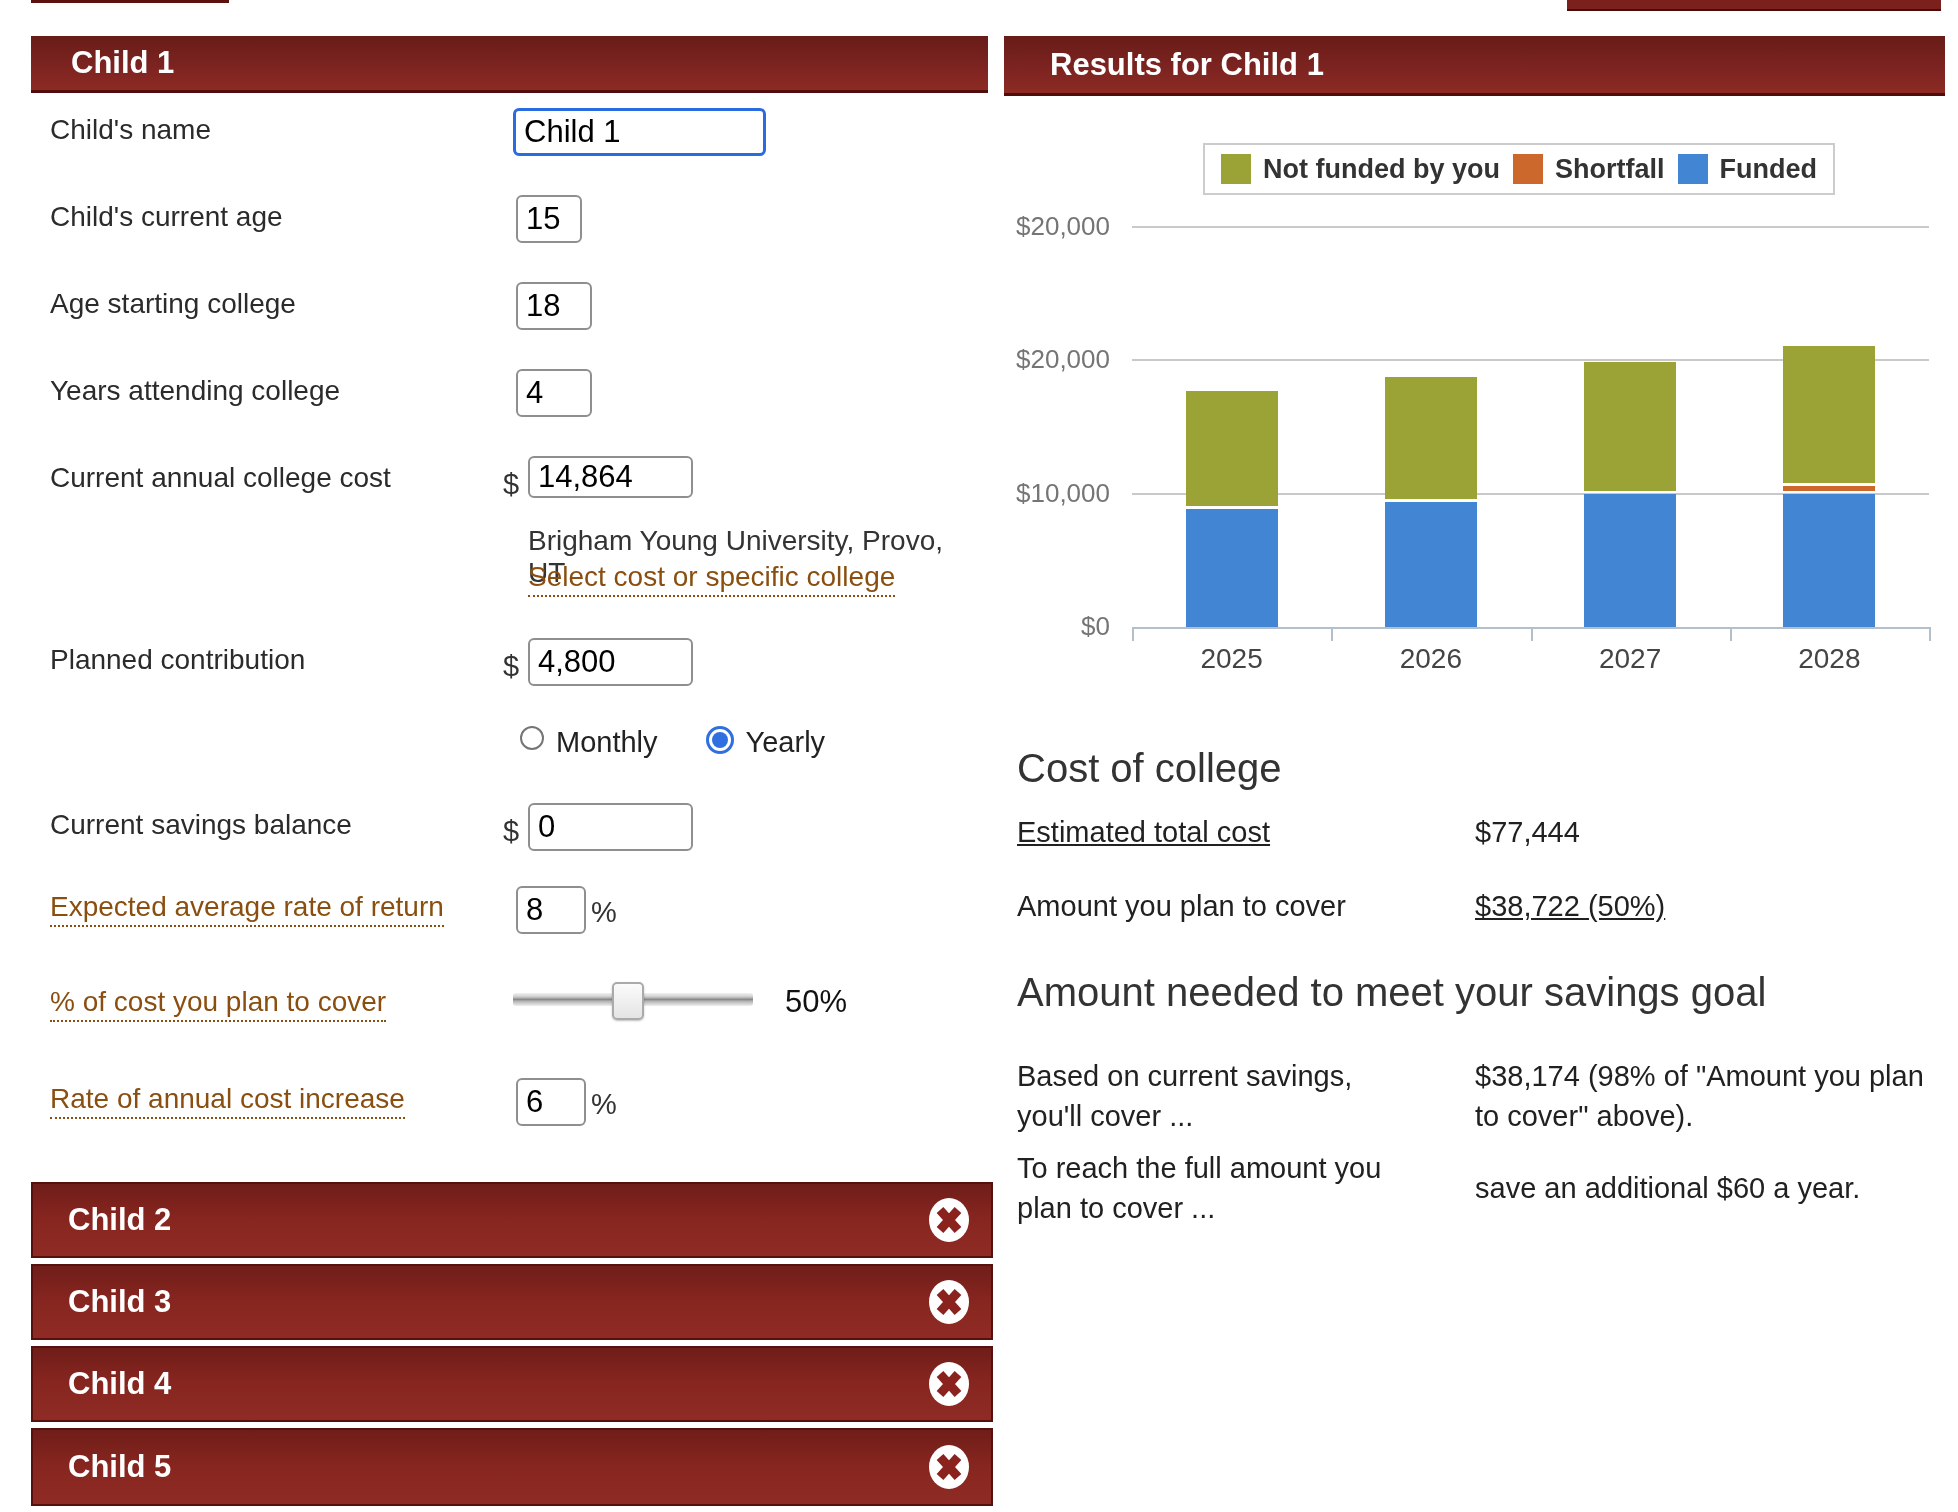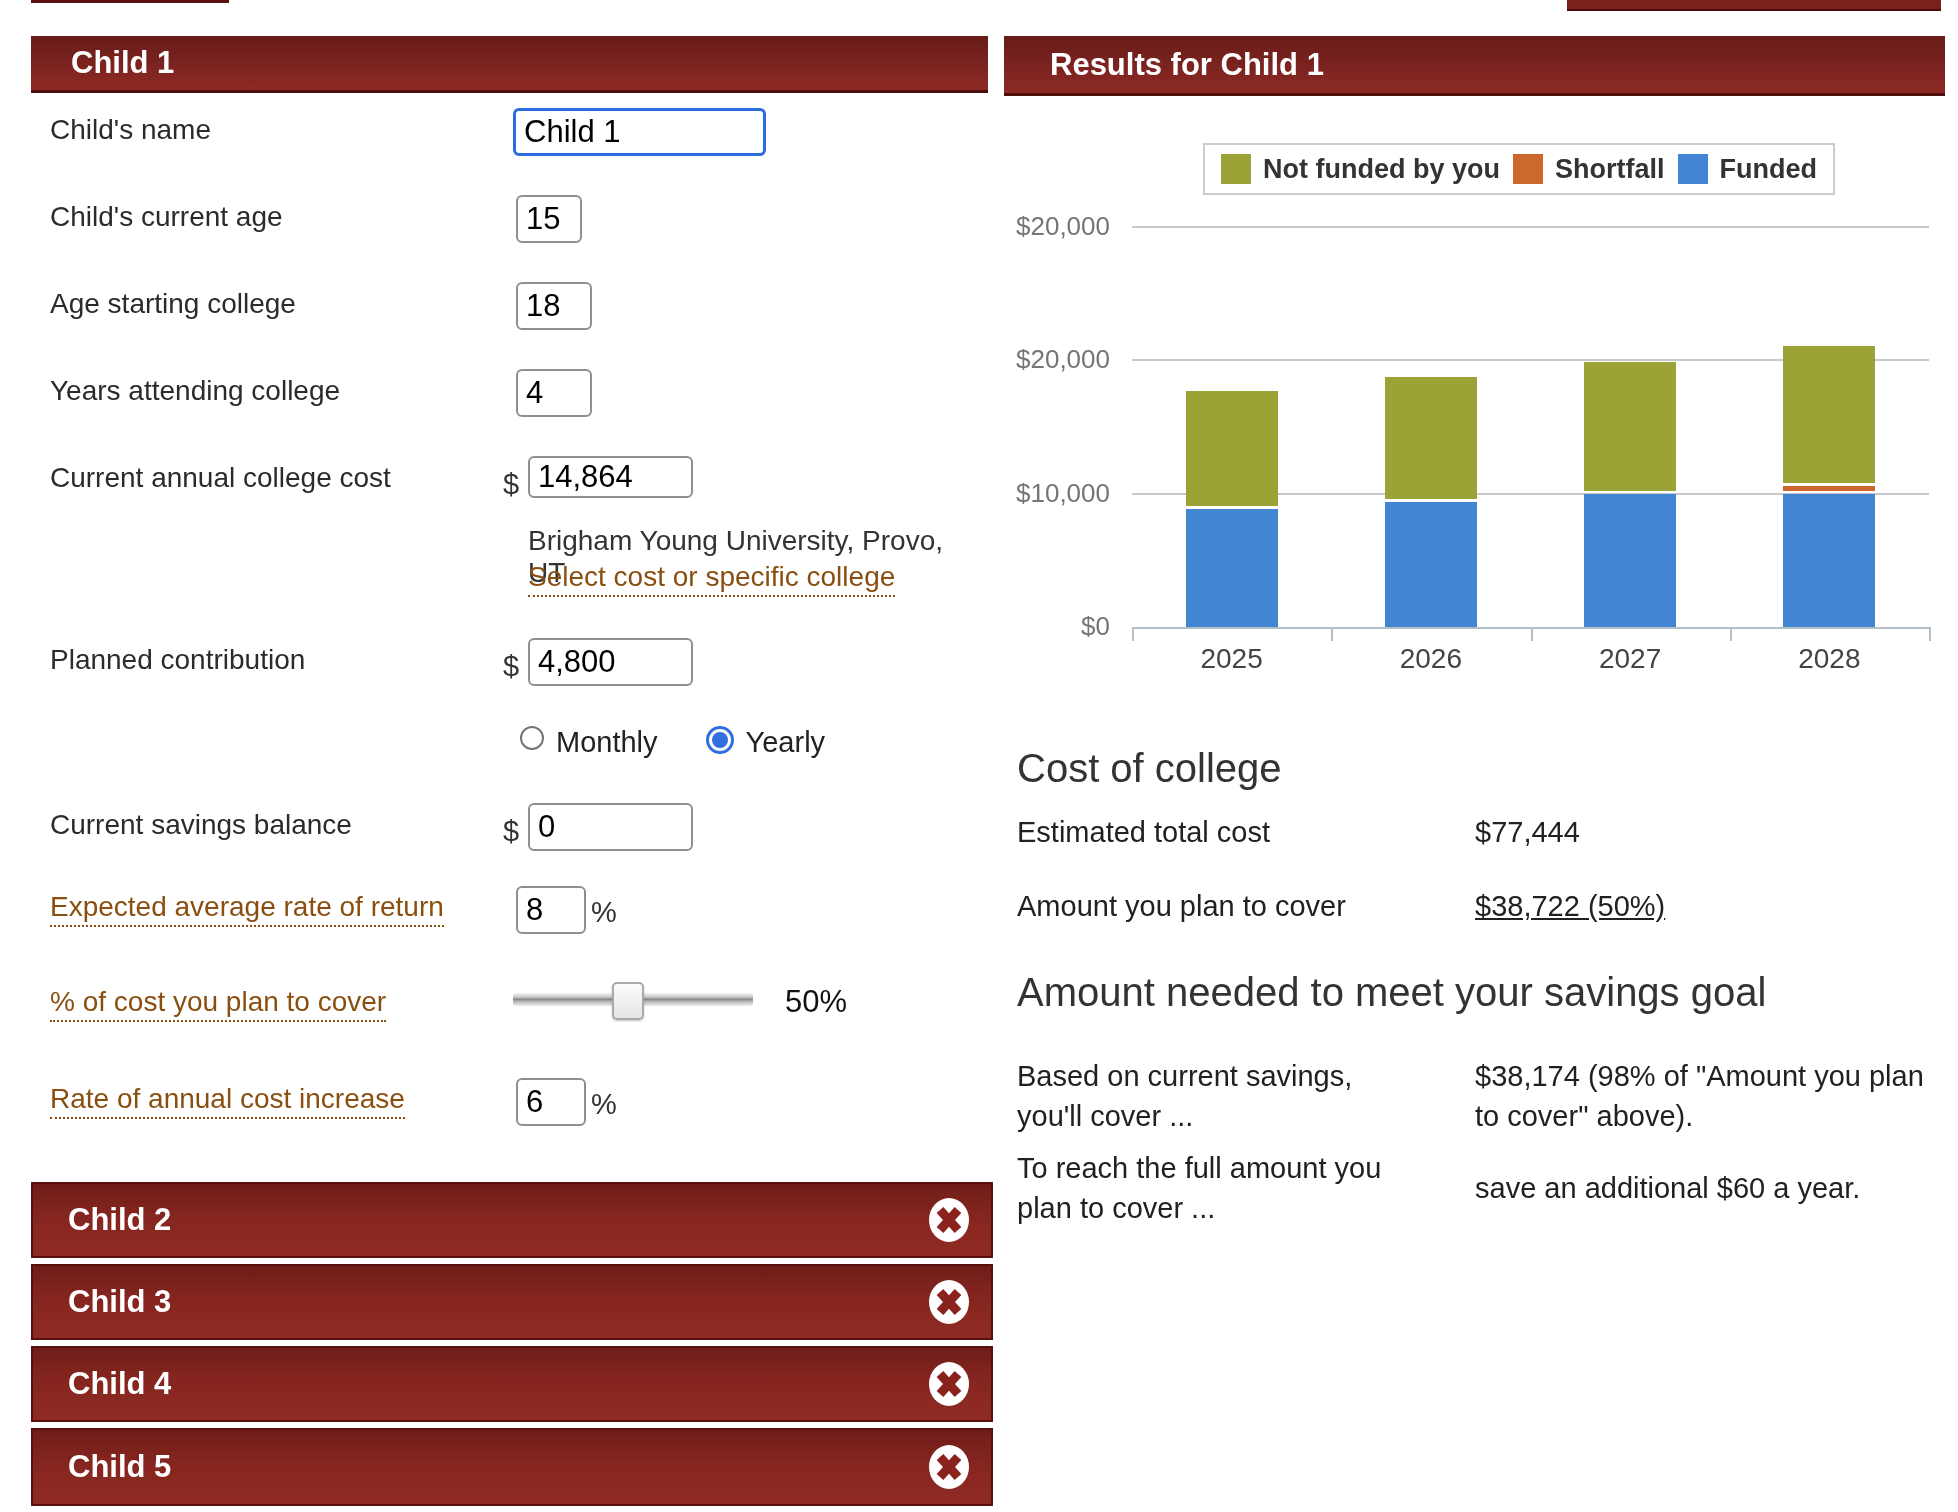--- a/index.html
+++ b/index.html
@@ -163,21 +163,21 @@
     <div style="position: absolute; left: 580.125px; top: 231.787px; width: 92px; height: 129.613px; background: rgb(156, 163, 54);"></div>
     <div class="xlabel" style="position: absolute; left: 566.125px; top: 513px; width: 120px;">2027</div>
     <div style="position: absolute; left: 779.375px; top: 363.733px; width: 92px; height: 133.267px; background: rgb(66, 133, 210);"></div>
     <div style="position: absolute; left: 779.375px; top: 356.427px; width: 92px; height: 4.30667px; background: rgb(205, 104, 44);"></div>
     <div style="position: absolute; left: 779.375px; top: 215.867px; width: 92px; height: 137.56px; background: rgb(156, 163, 54);"></div>
     <div class="xlabel" style="position: absolute; left: 765.375px; top: 513px; width: 120px;">2028</div>
   </div>
 
 <span class="abs big-h" style="left:1017px;top:746px;">Cost of college</span>
 
-<span class="abs row-lbl" style="left:1017px;top:812px;width:440px;">Estimated total cost</span>
+<span class="abs row-lbl" style="left:1017px;top:812px;width:440px;text-decoration:underline;">Estimated total cost</span>
 <span class="abs row-val" style="left:1475px;top:812px;">$77,444</span>
 
 <span class="abs row-lbl" style="left:1017px;top:886px;width:440px;">Amount you plan to cover</span>
 <span class="abs row-val" style="left:1475px;top:886px;text-decoration:underline;">$38,722 (50%)</span>
 
 <span class="abs big-h" style="left:1017px;top:970px;">Amount needed to meet your savings goal</span>
 
 <span class="abs row-lbl" style="left:1017px;top:1056px;width:390px;">Based on current savings, you'll cover ...</span>
 <span class="abs row-val" style="left:1475px;top:1056px;width:475px;">$38,174 (98% of "Amount you plan to cover" above).</span>
 

